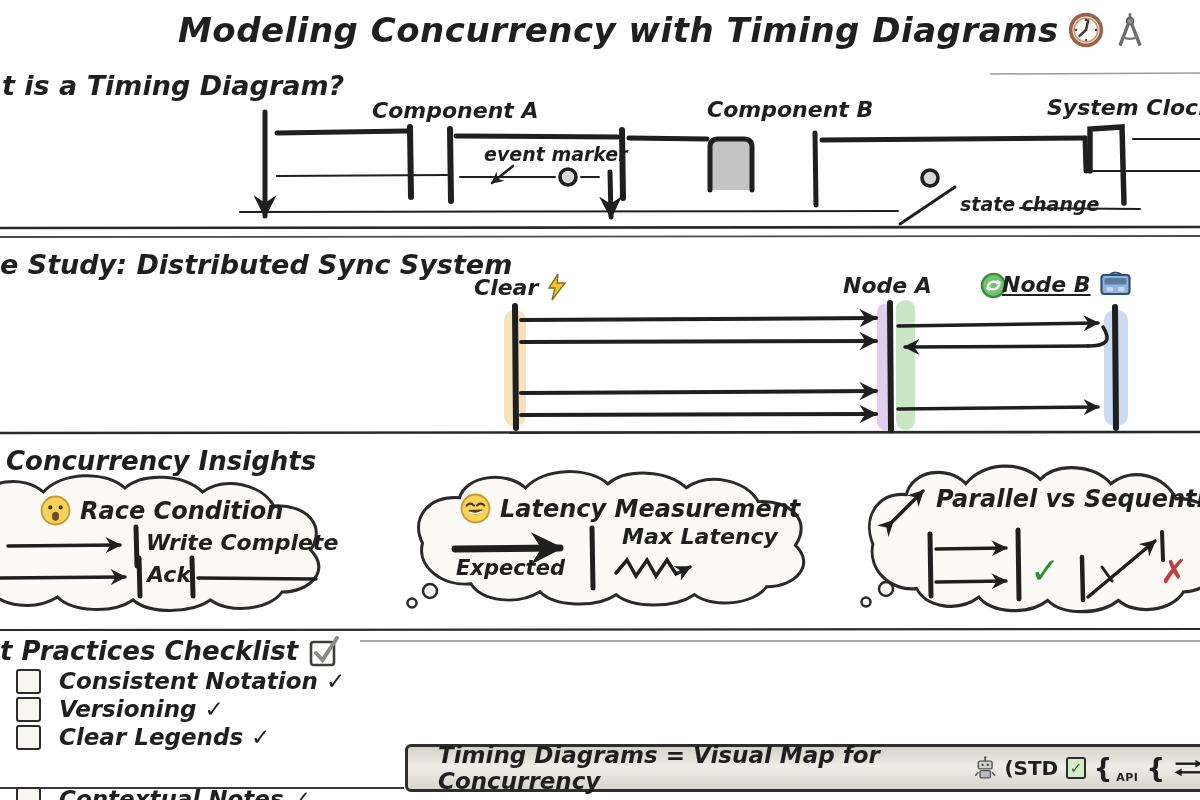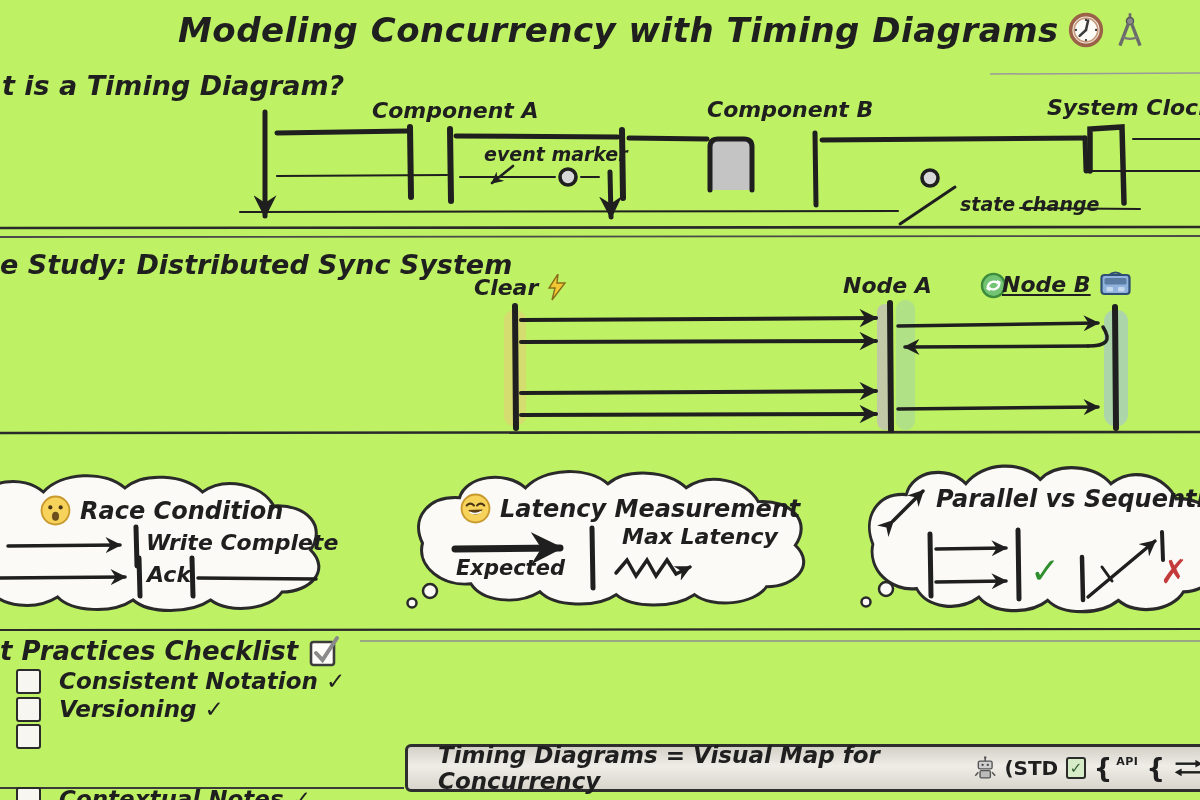--- a/index.html
+++ b/index.html
@@ -1,37 +1,37 @@
 <!DOCTYPE html>
 <html><head>
 <meta charset="utf-8">
 <style>
   html,body{margin:0;padding:0;background:#e8e5de;}
-  .stage{position:relative;width:1200px;height:800px;overflow:hidden;background:#bef264;
+  .stage{position:relative;width:1200px;height:800px;overflow:hidden;background:#ffffff;
          font-family:"DejaVu Sans", sans-serif;color:#1f1f1f;}
   .txt{position:absolute;white-space:nowrap;font-weight:bold;font-style:italic;color:#1f1f1f;z-index:3;}
   .row{position:absolute;display:flex;align-items:center;gap:9px;white-space:nowrap;z-index:3;}
   svg.linework{position:absolute;left:0;top:0;z-index:1;}
   .title-row{top:10px;left:178px;font-size:34px;letter-spacing:.5px;}
   .h-sec{font-size:27px;}
   .lbl{font-size:22px;font-style:italic;}
   .sm{font-size:19px;}
   .bubble-title{font-size:24px;}
   .checkbox{width:21px;height:21px;border:2.5px solid #2b2b2b;border-radius:3px;background:#f8f6f0;flex:0 0 auto;}
   .chk-item{left:16px;display:flex;align-items:center;gap:18px;font-size:23px;font-weight:bold;font-style:italic;}
   .banner{position:absolute;left:405px;top:744px;width:802px;height:48px;box-sizing:border-box;
           border:3px solid #2e2e2e;border-radius:6px;z-index:2;
           background:linear-gradient(180deg,#d3d0c7 0%,#efede7 45%,#d8d5cc 100%);
           display:flex;align-items:center;gap:8px;padding-left:30px;}
   .banner .btxt{font-size:23px;font-weight:bold;font-style:italic;}
   .banner .std{font-size:20px;font-weight:bold;}
   .std-box{width:18px;height:18px;border:2px solid #2b2b2b;border-radius:3px;background:#d6ecc9;
            display:flex;align-items:center;justify-content:center;font-size:15px;font-weight:bold;color:#2e5d2e;}
   .brace{font-size:26px;font-weight:bold;}
-  .api{font-size:11px;font-weight:bold;align-self:flex-start;margin:8px 0 0 -4px;letter-spacing:.5px;}
+  .api{font-size:11px;font-weight:bold;align-self:flex-start;margin:24px 0 0 -4px;letter-spacing:.5px;}
   .green{color:#2f8f2f;}
   .red{color:#c43b3b;}
   .bigmark{position:absolute;font-size:36px;font-weight:bold;z-index:3;}
 </style>
 </head>
 <body>
 
 <div class="stage">
 
   <svg class="linework" width="1200" height="800" viewBox="0 0 1200 800">
@@ -197,20 +197,21 @@
     <span class="lbl" style="font-weight:bold;">Node B</span>
     <svg width="31" height="26" viewBox="0 0 31 26">
       <path d="M9,4 Q15.5,-1 22,4" fill="none" stroke="#2f4e73" stroke-width="2"></path>
       <rect x="1.5" y="4" width="28" height="19" rx="3" fill="#8fb3dc" stroke="#2f4e73" stroke-width="2.2"></rect>
       <rect x="4.5" y="7" width="22" height="6.5" rx="1.5" fill="#5a7ca3"></rect>
       <rect x="6.5" y="16" width="6.5" height="4.5" rx="1" fill="#c3d7ee"></rect>
       <rect x="18" y="16" width="6.5" height="4.5" rx="1" fill="#c3d7ee"></rect>
     </svg>
   </div>
 
+  <div class="txt" style="top:446px;left:6px;font-size:26px;">Concurrency Insights</div>
 
   <div class="row" style="top:495px;left:40px;">
     <svg width="31" height="31" viewBox="0 0 30 30">
       <circle cx="15" cy="15" r="13.5" fill="#f7d35c" stroke="#c89a2e" stroke-width="1.8"></circle>
       <circle cx="10" cy="12" r="2" fill="#4a3514"></circle>
         <circle cx="20" cy="12" r="2" fill="#4a3514"></circle>
       <ellipse cx="15" cy="20.5" rx="3.4" ry="4.4" fill="#6b4d1e"></ellipse>
     </svg>
     <span class="bubble-title" style="font-weight:bold;font-style:italic;">Race Condition</span>
   </div>
@@ -245,20 +246,21 @@
   <div class="row chk-item" style="top:668px;">
     <span class="checkbox"></span>
     <span><span>Consistent Notation</span> <span>✓</span></span>
   </div>
   <div class="row chk-item" style="top:696px;">
     <span class="checkbox"></span>
     <span><span>Versioning</span> <span>✓</span></span>
   </div>
   <div class="row chk-item" style="top:724px;">
     <span class="checkbox"></span>
+    <span><span>Clear Legends</span> <span>✓</span></span>
   </div>
   <div class="row chk-item" style="top:786px;">
     <span class="checkbox"></span>
     <span><span>Contextual Notes</span> <span>✓</span></span>
   </div>
 
   <div class="banner">
     <span class="btxt">Timing Diagrams = Visual Map for Concurrency</span>
     <svg width="26" height="28" viewBox="0 0 26 28">
       <line x1="13" y1="1.5" x2="13" y2="6" stroke="#555" stroke-width="1.8"></line>

